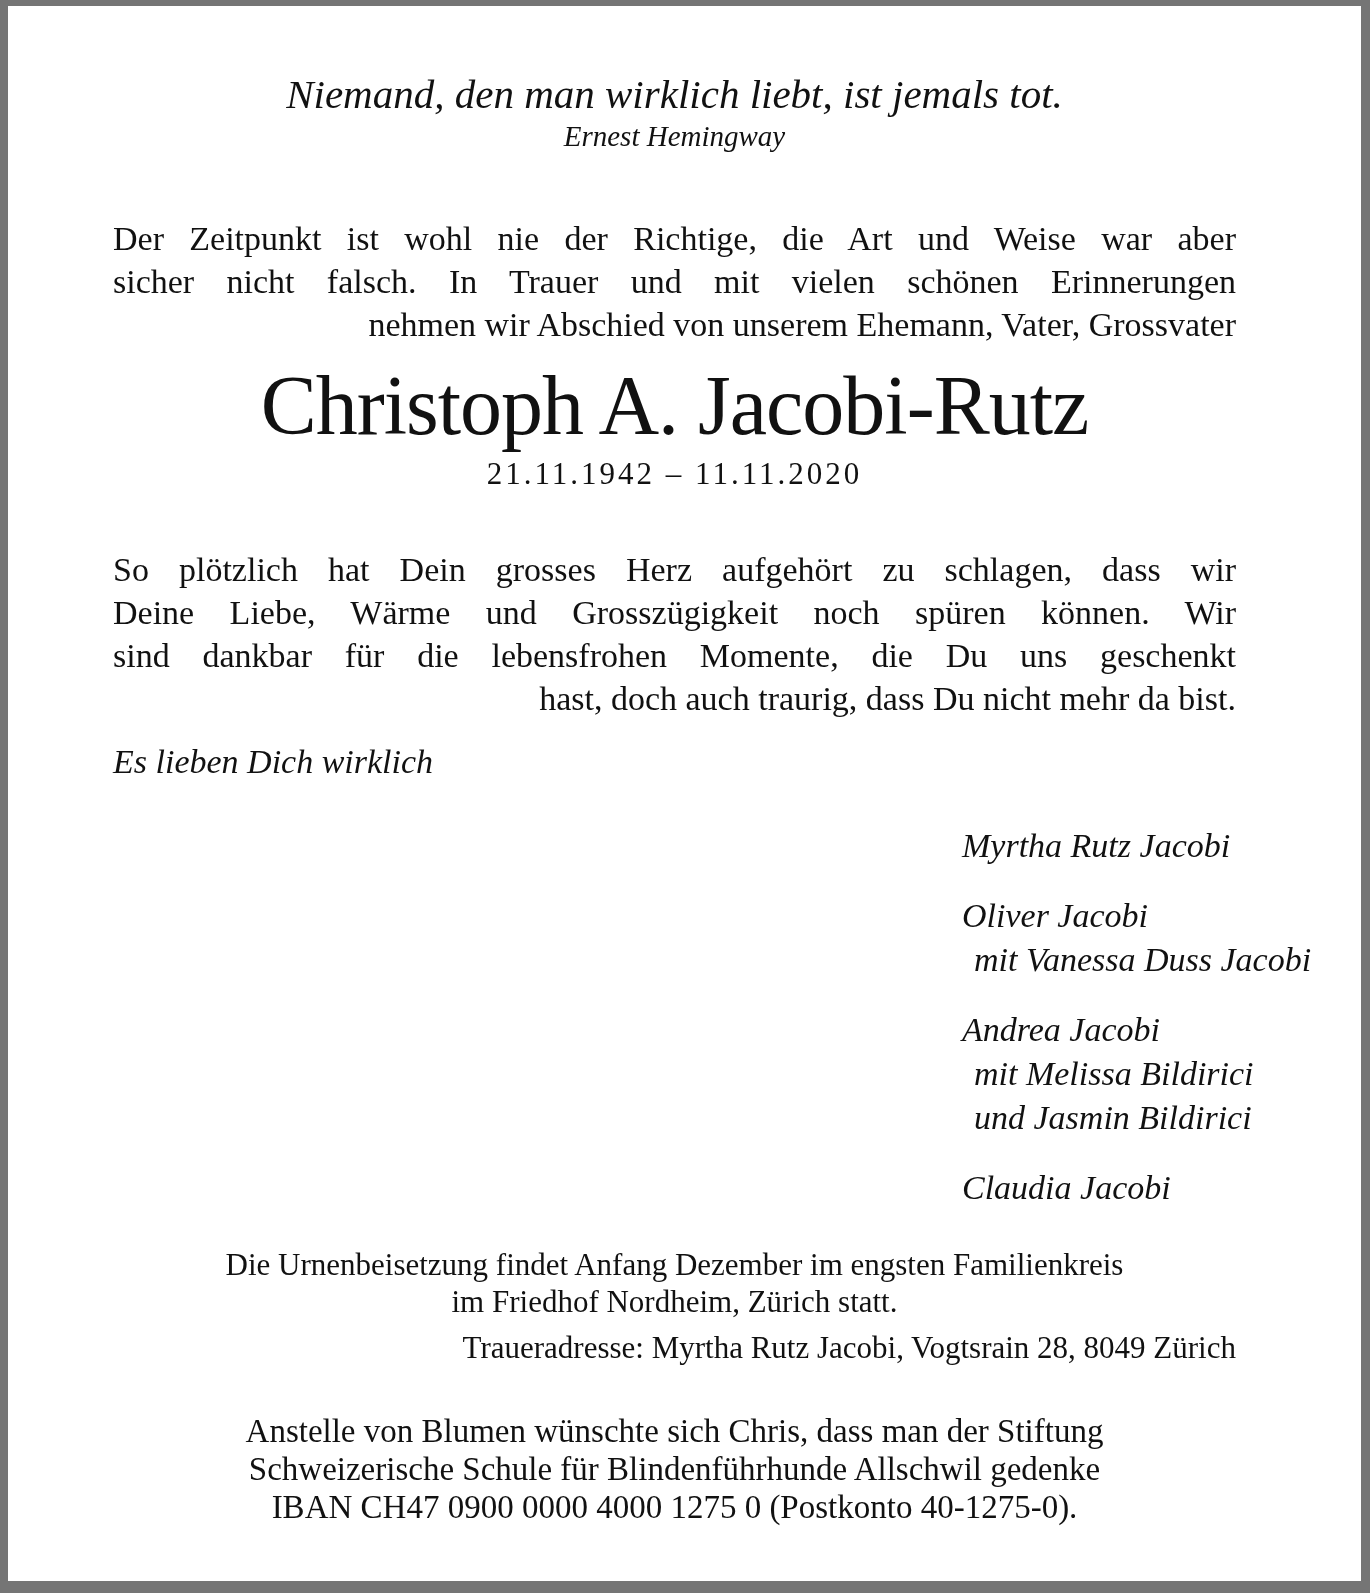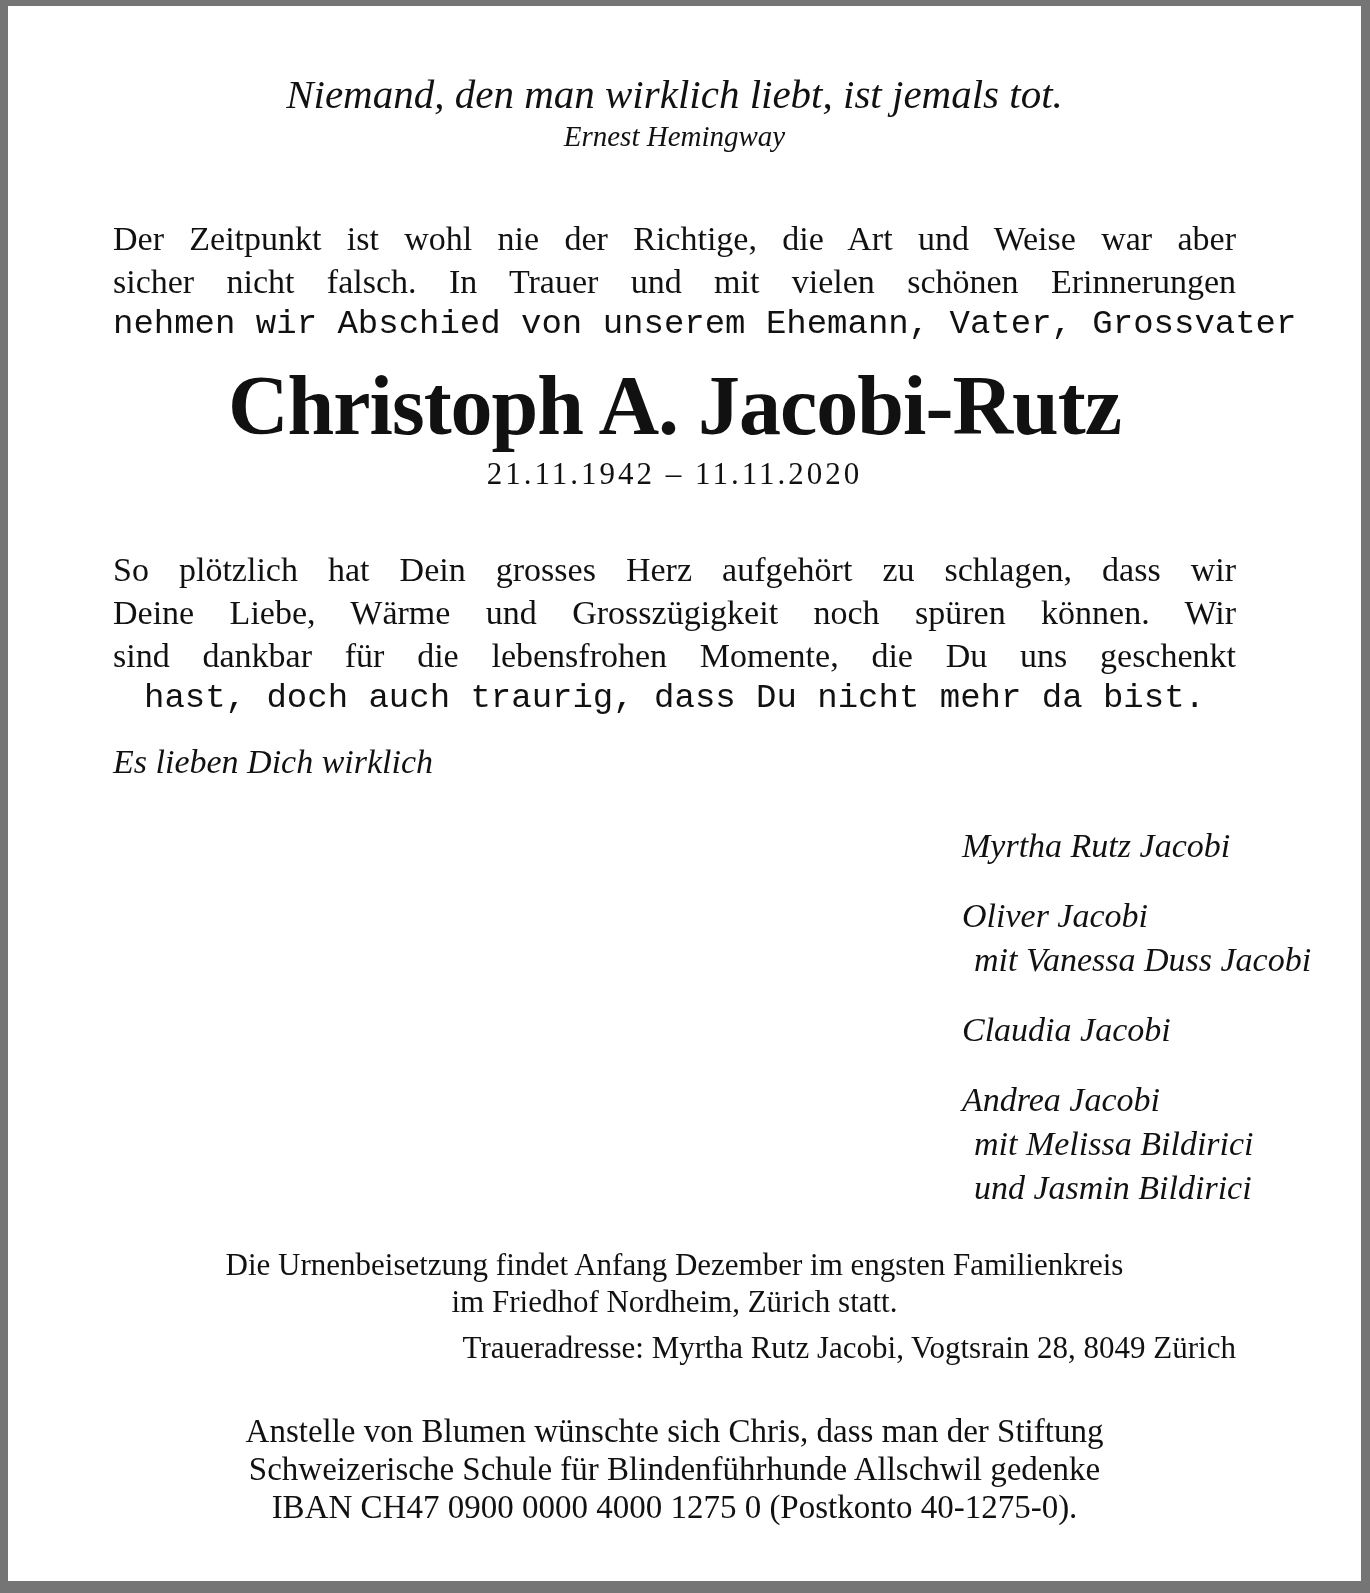--- a/index.html
+++ b/index.html
@@ -47,29 +47,28 @@
     font-size: 34px;
     line-height: 43px;
   }
   .intro { margin-top: 64px; }
   .body-para { margin-top: 56px; }
   .ln-just {
     text-align: justify;
     text-align-last: justify;
   }
   .ln-left {
-    text-align: center;
+    text-align: right;
     white-space: nowrap;
-    font-family: Liberation Mono, monospace;
   }
   
   .headline {
     margin-top: 18px;
     text-align: center;
-    font-weight: bold;
+    font-weight: normal;
     font-size: 84px;
     line-height: 1.0;
     white-space: nowrap;
     letter-spacing: -1px;
   }
   .dates {
     margin-top: 8px;
     text-align: center;
     font-size: 31px;
     letter-spacing: 3px;
@@ -145,26 +144,26 @@
 
     <div class="mourners">
       <div class="mourner-group">
         <div>Myrtha Rutz Jacobi</div>
       </div>
       <div class="mourner-group">
         <div>Oliver Jacobi</div>
         <div class="mourner-sub">mit Vanessa Duss Jacobi</div>
       </div>
       <div class="mourner-group">
-        <div>Claudia Jacobi</div>
-      </div>
-      <div class="mourner-group">
         <div>Andrea Jacobi</div>
         <div class="mourner-sub">mit Melissa Bildirici</div>
         <div class="mourner-sub">und Jasmin Bildirici</div>
+      </div>
+      <div class="mourner-group">
+        <div>Claudia Jacobi</div>
       </div>
     </div>
 
     <div class="ceremony">
       <div>Die Urnenbeisetzung findet Anfang Dezember im engsten Familienkreis</div>
       <div>im Friedhof Nordheim, Zürich statt.</div>
     </div>
 
     <div class="address">Traueradresse: Myrtha Rutz Jacobi, Vogtsrain 28, 8049 Zürich</div>
 

